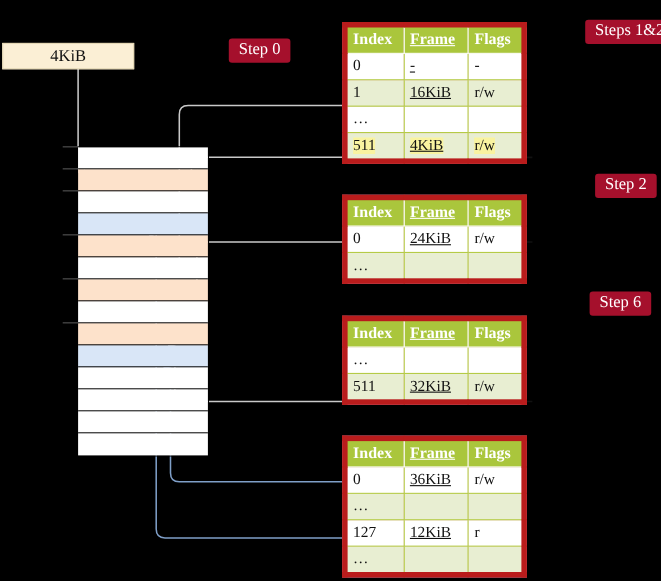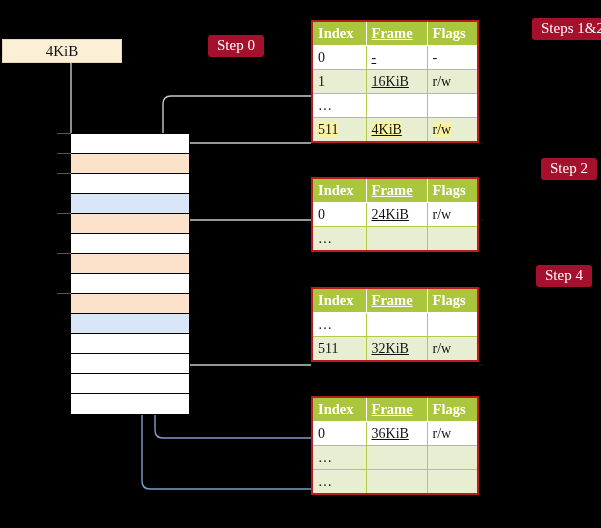--- a/index.html
+++ b/index.html
@@ -13,21 +13,21 @@
          padding:2px 9px 3px 9px;border-radius:3px;white-space:nowrap;
          box-shadow:0 1px 2px rgba(0,0,0,.6);line-height:1.15;margin-left:20px;}
 
   
   .kib-box{position:absolute;background:#fbefd5;border:1px solid #e4d7b4;
            color:#111;font-size:15px;text-align:center;line-height:22px;
            height:22px;}
 
   
   .ptable{position:absolute;border-collapse:collapse;
-          border:2px solid #b91c1c;background:#f9a8d4;}
+          border:5px solid #b91c1c;background:#f9a8d4;}
   .ptable td,.ptable th{border:1px solid #b5cb46;
           font-family:"Liberation Serif",serif;font-size:14px;
           padding:2px 5px;height:19px;color:#111;text-align:left;
           white-space:nowrap;}
   .ptable th{background:#aac63c;color:#fff;font-weight:bold;
           border-color:#fff;font-size:14.5px;}
   .ptable tr.alt td{background:#e8eed2;}
   .ptable tr.plain td{background:#fff;}
   .ptable td .hl{background:#f9f3a0;}
   .c-idx{width:52px;}
@@ -116,21 +116,21 @@
       <div class="tick" style="position: absolute; left: 57px; top: 173px;"></div>
       <div class="tick" style="position: absolute; left: 57px; top: 213px;"></div>
       <div class="tick" style="position: absolute; left: 57px; top: 253px;"></div>
       <div class="tick" style="position: absolute; left: 57px; top: 293px;"></div>
     </div>
 
   <div id="badges">
       <div class="badge" style="left: 188px; top: 35px;">Step 0</div>
       <div class="badge" style="left: 512px; top: 18px;">Steps 1&amp;2</div>
       <div class="badge" style="left: 521px; top: 158px;">Step 2</div>
-      <div class="badge" style="left: 516px; top: 265px;">Step 4</div>
+      <div class="badge" style="left: 516px; top: 265px;">Step 6</div>
     </div>
 
   <div id="tables">
       <table class="ptable" style="left: 311px; top: 20px; width: 168px;">
         <thead>
           <tr>
             <th class="c-idx">Index</th>
             <th class="c-frm">Frame</th>
             <th class="c-flg">Flags</th>
           </tr>
@@ -212,20 +212,25 @@
           <tr class="plain">
             <td class="c-idx">0</td>
             <td class="c-frm">36KiB</td>
             <td class="c-flg">r/w</td>
           </tr>
           <tr class="alt">
             <td class="c-idx">…</td>
             <td class="c-frm"></td>
             <td class="c-flg"></td>
           </tr>
+          <tr class="plain">
+            <td class="c-idx">127</td>
+            <td class="c-frm">12KiB</td>
+            <td class="c-flg">r</td>
+          </tr>
           <tr class="alt">
             <td class="c-idx">…</td>
             <td class="c-frm"></td>
             <td class="c-flg"></td>
           </tr>
         </tbody>
       </table>
     </div>
 
 </div>

